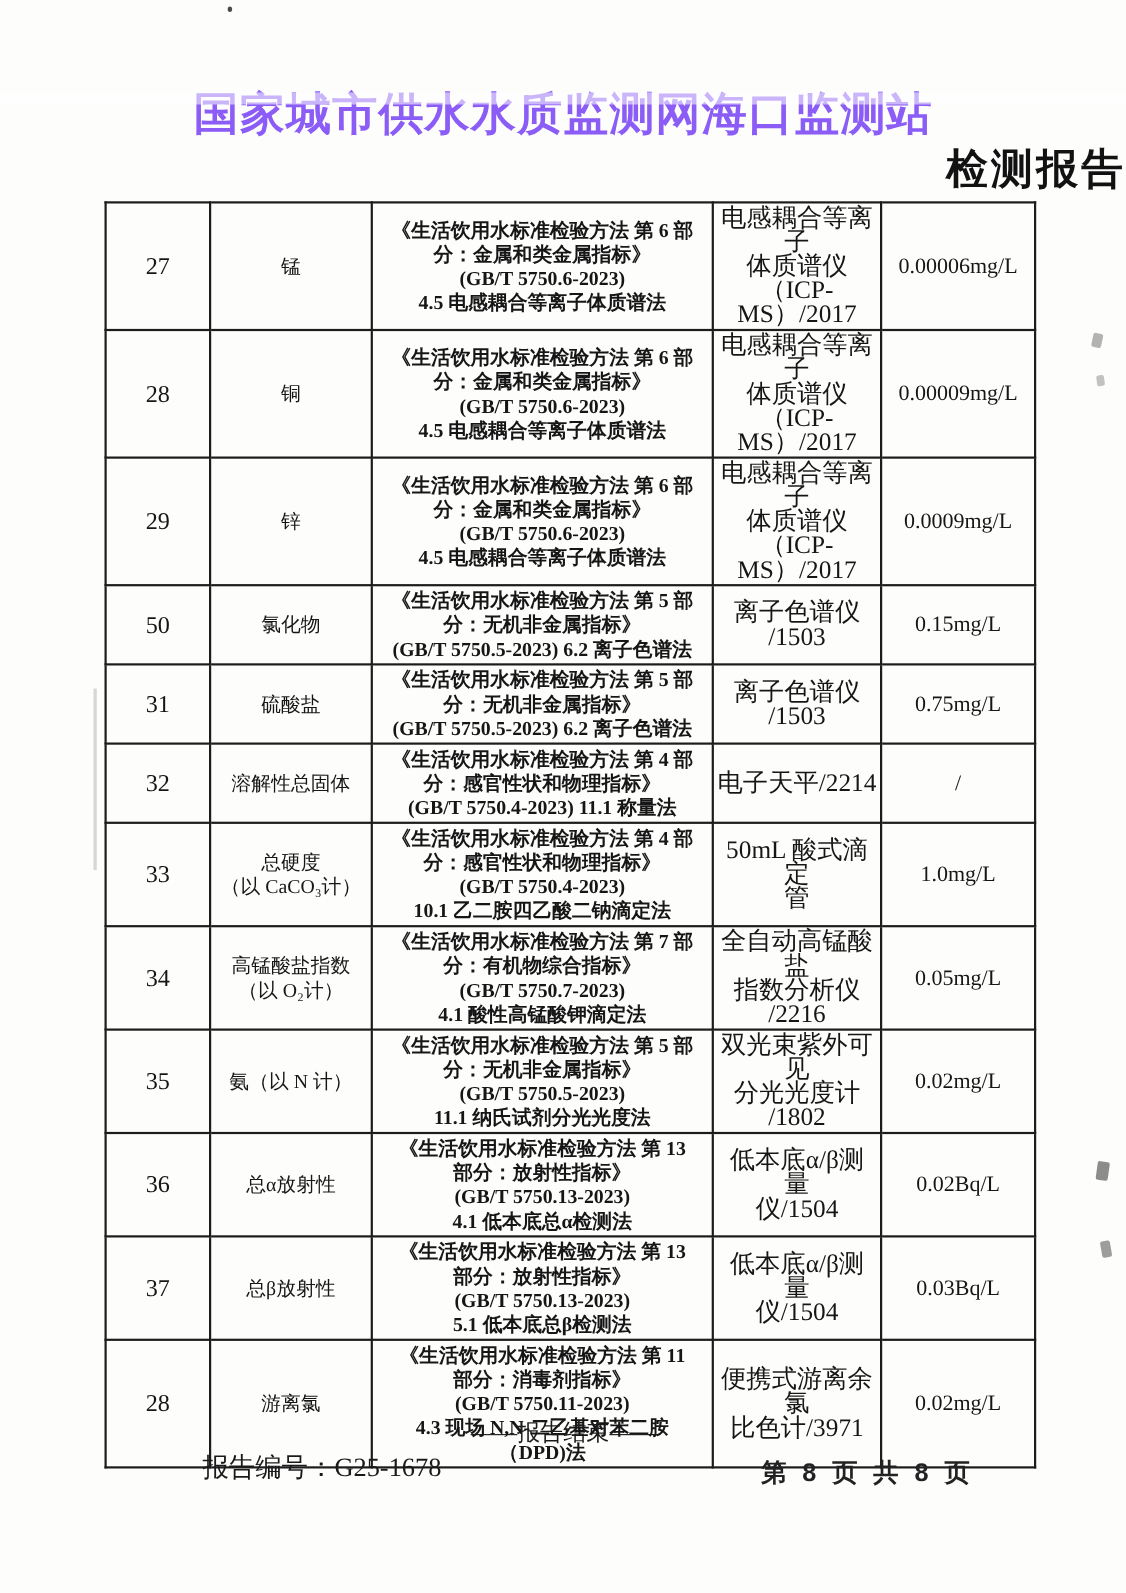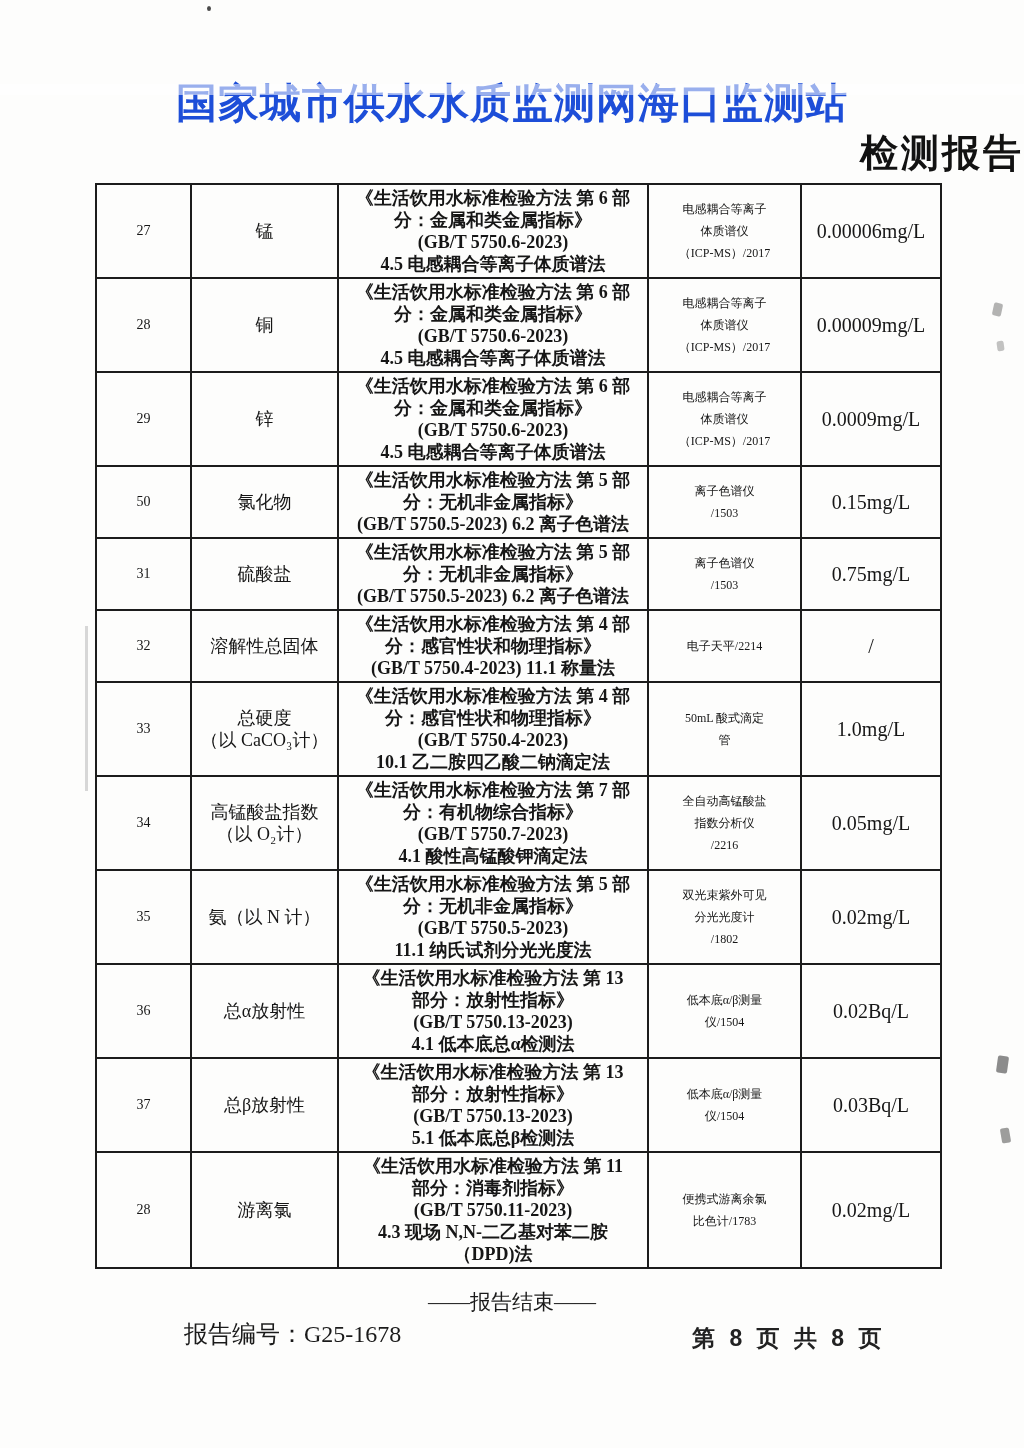--- a/index.html
+++ b/index.html
@@ -16,21 +16,21 @@
     overflow: hidden;
   }
 
   .title-line1 {
     position: absolute;
     top: 76px; left: 0; width: 100%;
     text-align: center;
     font-size: 41px;
     font-weight: bold;
     letter-spacing: 1px;
-    color: #1d4ed8;
+    color: #8b5cf6;
   }
   .title-line2 {
     position: absolute;
     top: 128px; left: 0; width: 100%;
     text-align: right;
     font-size: 38px;
     font-weight: bold;
     letter-spacing: 3px;
     color: #121212;
   }
@@ -44,24 +44,24 @@
   }
   table.results td {
     border: 2px solid #1c1c1c;
     text-align: center;
     vertical-align: middle;
     white-space: pre-line;
     padding: 2px 3px;
     line-height: 22px;
     color: #161616;
   }
-  td.no     { font-size: 14px; }
+  td.no     { font-size: 22px; }
   td.item   { font-size: 18px; }
   td.method { font-size: 18px; font-weight: bold; }
-  td.instrument { font-size: 12px; margin-left: 20px; }
+  td.instrument { font-size: 23px; margin-left: 20px; }
   td.result { font-size: 20px; }
 
   .end-note {
     position: absolute;
     top: 1288px; left: 0; width: 100%;
     text-align: center;
     font-size: 21px;
     color: #1a1a1a;
   }
   .report-no {
@@ -237,21 +237,21 @@
         </tr>
         <tr>
           <td class="no">28</td>
           <td class="item">游离氯</td>
           <td class="method">《生活饮用水标准检验方法 第 11
 部分：消毒剂指标》
 (GB/T 5750.11-2023)
 4.3 现场 N,N-二乙基对苯二胺
 （DPD)法</td>
           <td class="instrument">便携式游离余氯
-比色计/1783</td>
+比色计/3971</td>
           <td class="result">0.02mg/L</td>
         </tr>
       </tbody>
   </table>
 
   <div class="end-note">——报告结束——</div>
   <div class="report-no">报告编号：G25-1678</div>
   <div class="page-info">第 8 页  共 8 页</div>
 
   <div class="artifact a-m1"></div>

